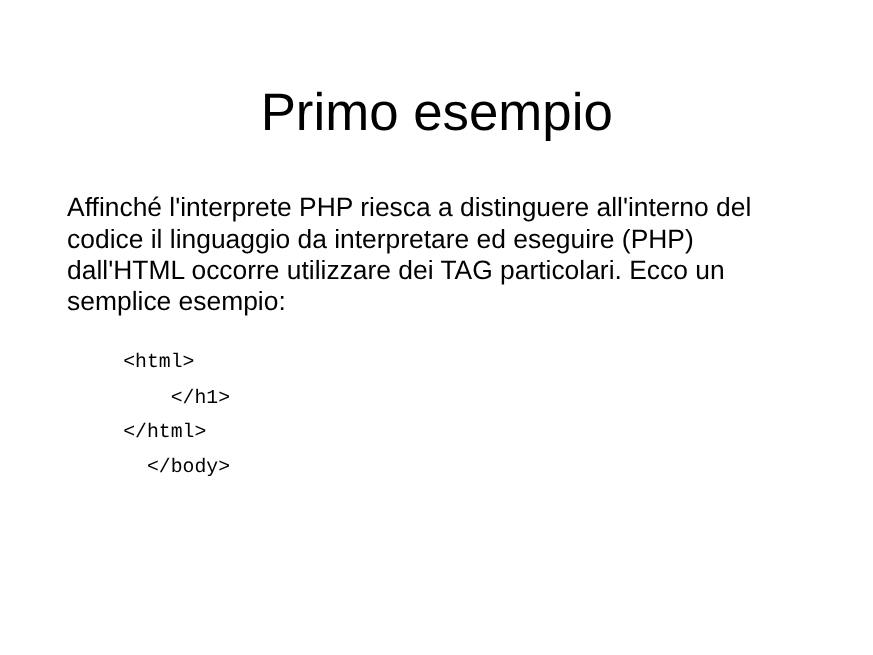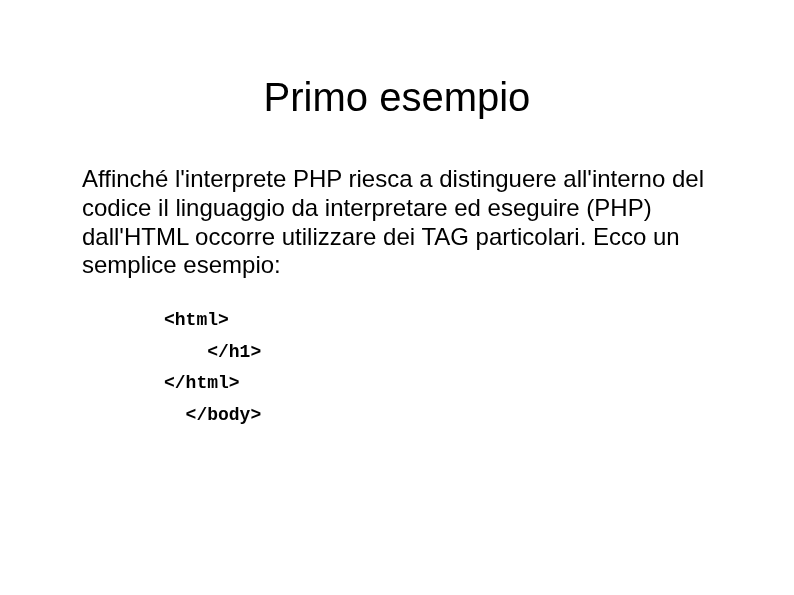--- a/index.html
+++ b/index.html
@@ -8,38 +8,37 @@
     height: 595px;
     background: #ffffff;
     font-family: Arial, Helvetica, sans-serif;
     color: #000000;
     position: relative;
   }
   .slide {
     padding: 75px 60px 0 60px;
   }
   .title {
-    font-size: 40px;
+    font-size: 48px;
     font-weight: normal;
     text-align: center;
     margin-bottom: 45px;
   }
   .paragraph {
     font-size: 24px;
     line-height: 1.2;
-    margin-left: 22px;
+    margin-left: 1px;
     padding-right: 10px;
   }
   .code-block {
     font-family: "Courier New", Courier, monospace;
     font-size: 18px;
     margin-top: 25px;
-    margin-left: 104px;
+    margin-left: 52px;
     line-height: 1.75;
-    font-weight: bold;
   }
   .code-line {
     white-space: pre;
   }
 </style>
 </head>
 <body>
 
 <div class="slide">
   <h1 class="title">Primo esempio</h1>

